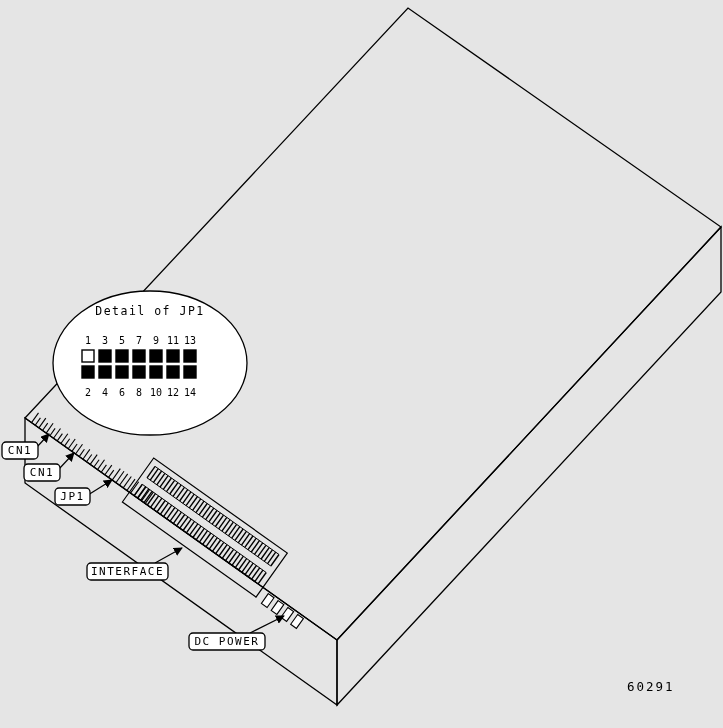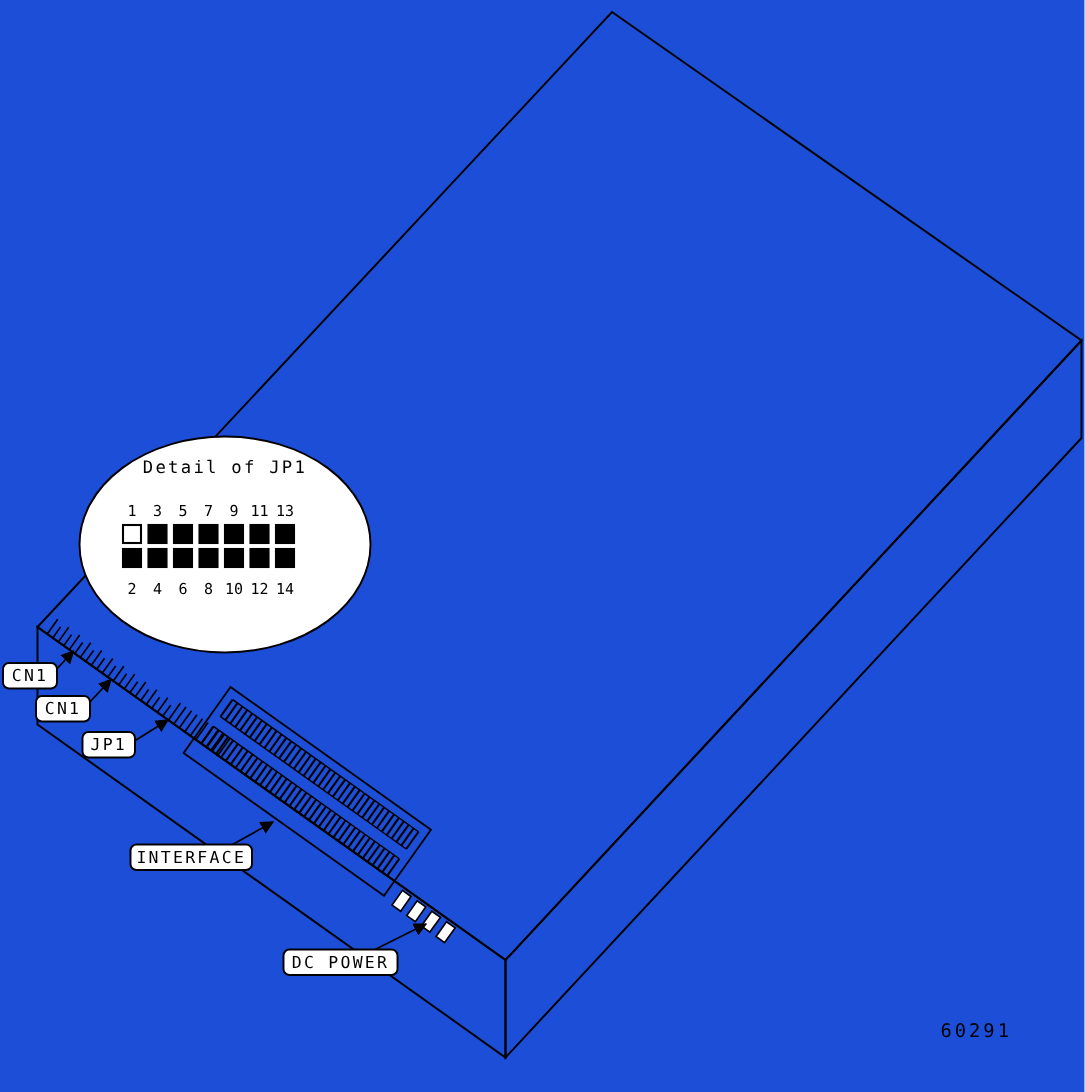--- a/index.html
+++ b/index.html
@@ -1,16 +1,16 @@
 <!DOCTYPE html>
 <html><head>
 <meta charset="utf-8">
 <style>
   html,body{margin:0;padding:0;background:#ffffff;}
-  .stage{width:723px;height:728px;position:relative;background:#1d4ed8;overflow:hidden;}
+  .stage{width:723px;height:728px;position:relative;background:#e5e5e5;overflow:hidden;}
   svg{display:block;}
   text{font-family:"DejaVu Sans Mono","Liberation Mono",monospace;fill:#000000;}
   .callout-box{fill:#ffffff;stroke:#000000;stroke-width:1.3;}
   .callout-label{font-size:11px;letter-spacing:1.5px;}
   .leader{stroke:#000000;stroke-width:1.2;fill:none;}
   .pin-num{font-size:10px;}
   .detail-title{font-size:11.5px;letter-spacing:1.5px;}
   .fig-num{font-size:12.5px;letter-spacing:2px;}
   .body-line{fill:none;stroke:#000000;stroke-width:1.3;}
 </style>

